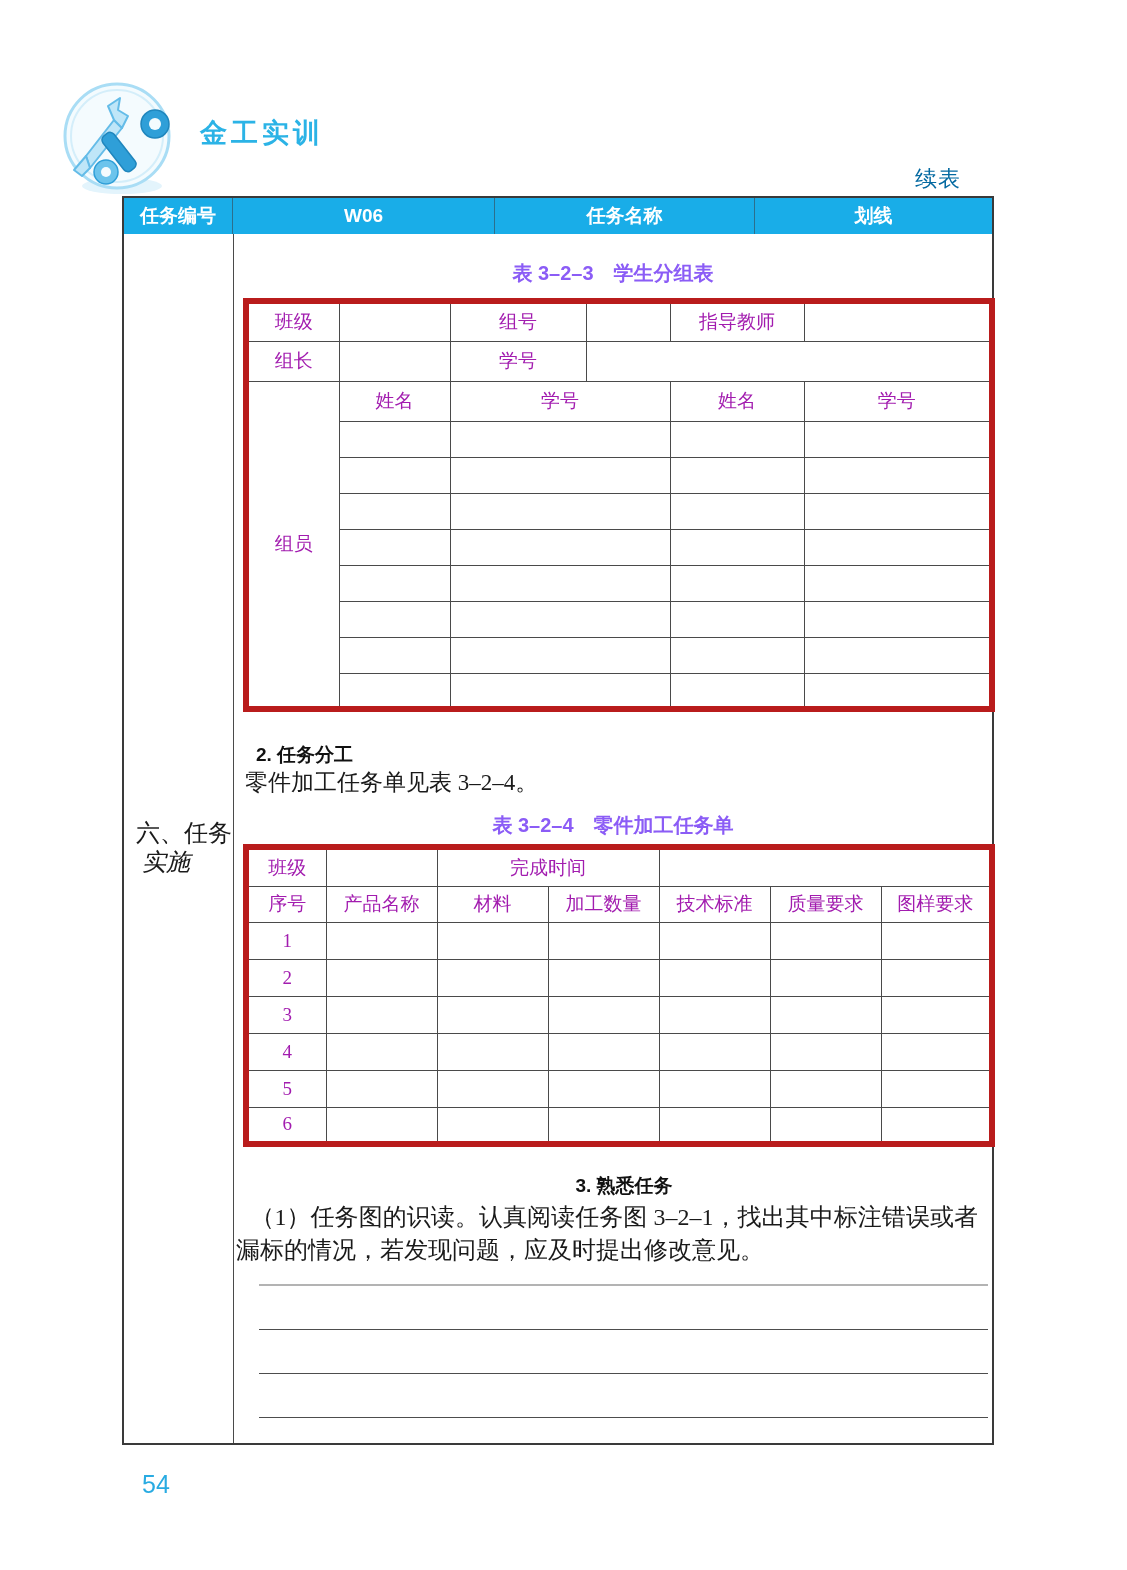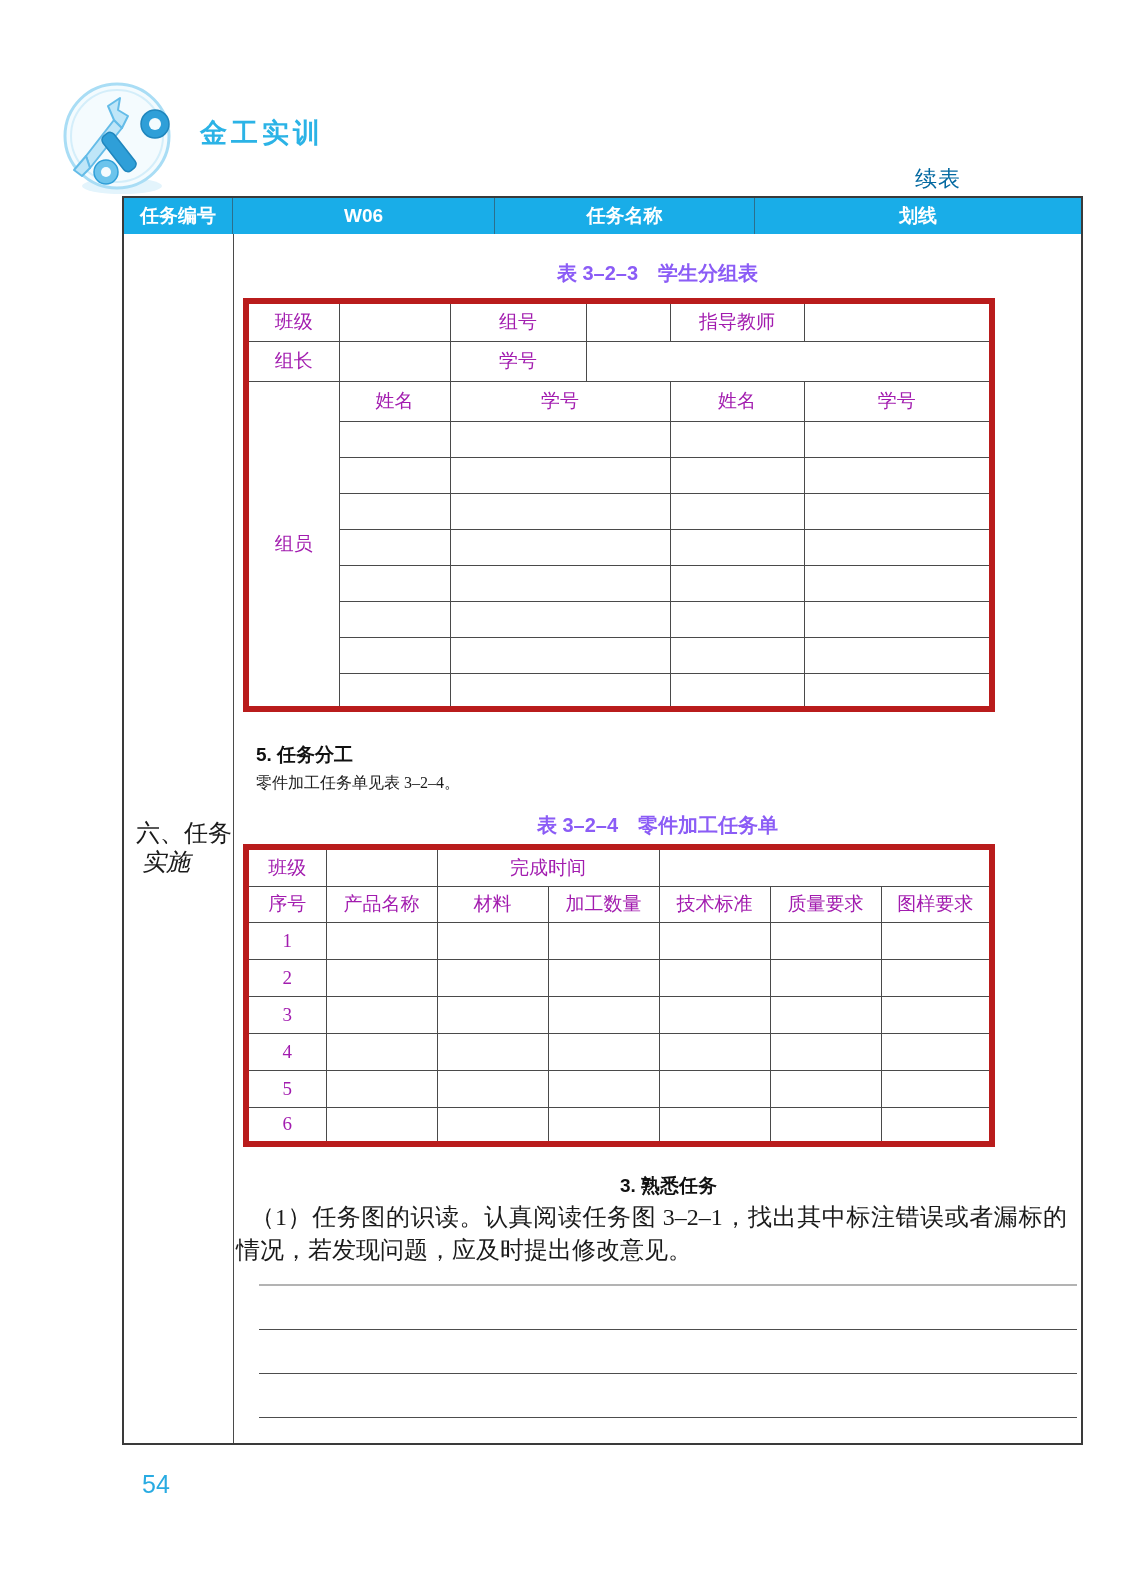--- a/index.html
+++ b/index.html
@@ -18,21 +18,21 @@
     font-family:"Liberation Sans","DejaVu Sans",sans-serif;
     font-weight:bold;font-size:27px;letter-spacing:4px;color:#2bb3e6;
   }
   .continued{
     position:absolute;left:915px;top:164px;
     font-size:22px;color:#0369a1;letter-spacing:1px;
   }
   
   .frame{
     position:absolute;left:122px;top:196px;
-    width:961px;height:1249px;
+    width:872px;height:1249px;
     border:2px solid #3a3a3a;
     box-sizing:border-box;
     display:flex;flex-direction:column;
   }
   .frame-header{
     display:flex;height:36px;flex:0 0 36px;
     background:#19ade8;
     font-family:"Liberation Sans","DejaVu Sans",sans-serif;
     font-weight:bold;color:#ffffff;font-size:19px;
   }
@@ -60,21 +60,21 @@
   }
   .title1{margin-top:26px;}
   .title2{margin-top:16px;}
   .sec-h{
     font-family:"Liberation Sans","DejaVu Sans",sans-serif;
     font-weight:bold;font-size:19px;color:#111;
     margin-left:22px;height:26px;line-height:26px;
   }
   .sec-h2{margin-top:30px;}
   .sec-h3{margin-top:26px;text-align:center;}
-  .sec-t{margin:2px 0 0 22px;font-size:16px;height:26px;line-height:26px;}
+  .sec-t{margin:2px 0 0 11px;font-size:23px;height:26px;line-height:26px;}
   .para{
     margin:2px 14px 0 2px;
     font-size:24px;line-height:33px;
     text-indent:0.6em;text-align:justify;
   }
   
   table.t{
     border-collapse:collapse;
     margin-left:9px;margin-right:10px;
     width:746px;table-layout:fixed;
@@ -229,21 +229,21 @@
               </tr>
               <tr class="r36">
                 <td></td>
                 <td colspan="2"></td>
                 <td></td>
                 <td></td>
               </tr>
             </tbody>
         </table>
 
-        <div class="sec-h sec-h2">5. 任务分工</div>
+        <div class="sec-h sec-h2">2. 任务分工</div>
         <div class="sec-t">零件加工任务单见表 3–2–4。</div>
 
         <div class="tbl-title title2">表 3–2–4　零件加工任务单</div>
 
         <table class="t t2">
           <colgroup>
             <col style="width:80px">
               <col style="width:111px">
               <col style="width:111px">
               <col style="width:111px">

